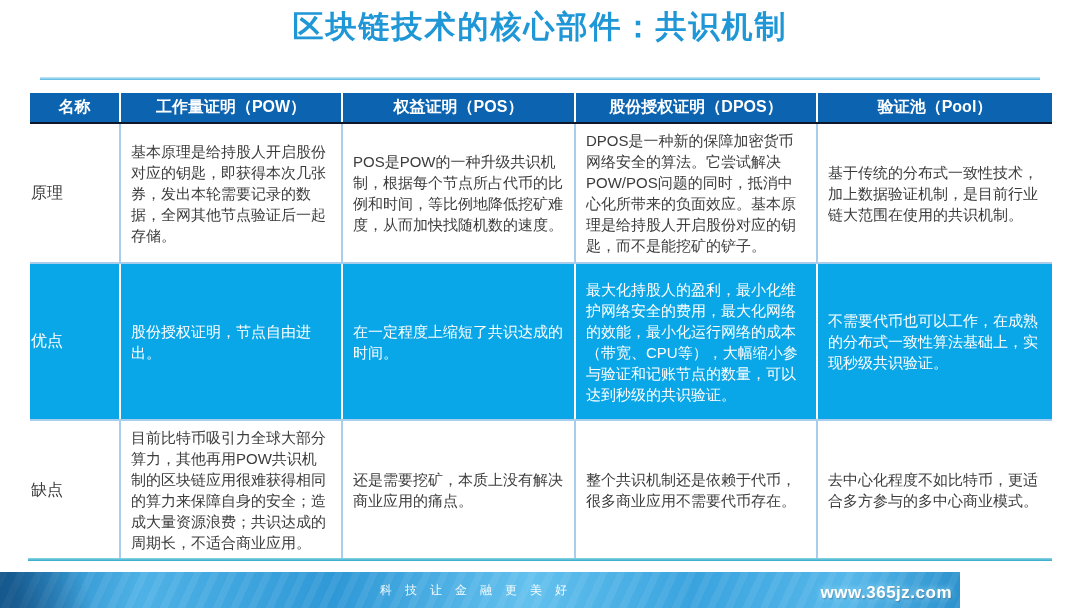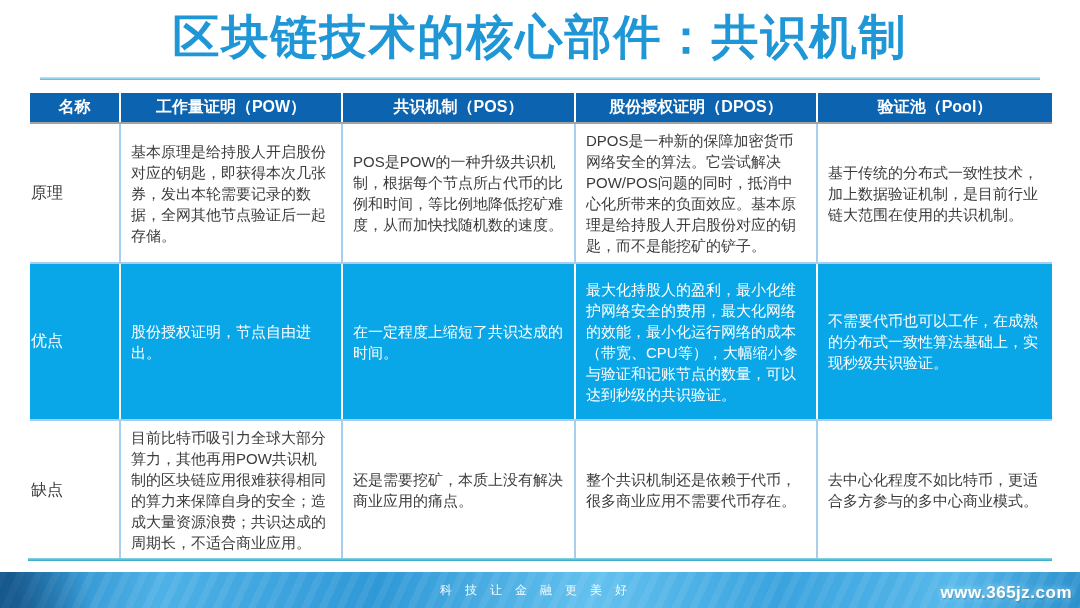--- a/index.html
+++ b/index.html
@@ -2,36 +2,36 @@
 <html><head>
 <meta charset="utf-8">
 <style>
   html,body{margin:0;padding:0;background:#ffffff;}
   .slide{
     position:relative;width:1080px;height:608px;overflow:hidden;background:#ffffff;
     font-family:"Liberation Sans","DejaVu Sans",sans-serif;
   }
   .title{
     position:absolute;top:6px;left:0;right:0;margin:0;text-align:center;
-    font-size:47px;font-weight:bold;color:#1f97d6;letter-spacing:2px;
+    font-size:31px;font-weight:bold;color:#1f97d6;letter-spacing:2px;
   }
   .title-rule{
     position:absolute;top:77px;left:40px;right:40px;height:3px;
     background:linear-gradient(to bottom,#cdeaf7,#58b7e2);
   }
   table.consensus{
     position:absolute;top:93px;left:30px;width:1022px;
     border-collapse:collapse;table-layout:fixed;
   }
   table.consensus th,table.consensus td{box-sizing:border-box;}
   
   thead th{
     background:#0c63b0;color:#ffffff;font-size:16px;font-weight:bold;
     height:30px;text-align:center;border-right:2px solid #ffffff;
-    border-bottom:2px solid #a3a3a3;padding:0 2px;
+    border-bottom:2px solid #0f172a;padding:0 2px;
   }
   thead th:last-child{border-right:none;}
   
   tbody th.rowlabel{
     font-weight:normal;font-size:16px;color:#3c3c3c;text-align:left;
     vertical-align:middle;border-right:2px solid #a9cdec;border-bottom:2px solid #a9cdec;
   }
   tbody td{
     font-size:15px;line-height:1.4;color:#3c3c3c;text-align:left;
     vertical-align:middle;padding:6px 10px;
@@ -47,21 +47,21 @@
     background:#0aa7e8;color:#ffffff;border-right:2px solid #ffffff;
     border-bottom:2px solid #a9cdec;
     margin-top:8px;
   }
   tr.row-advantage td:last-child{border-right:none;}
   .divider{
     position:absolute;top:558px;left:28px;right:28px;height:3px;
     background:linear-gradient(to bottom,#8fd6e6,#2fa8c8);
   }
   .footer{
-    position:absolute;left:0;bottom:0;width:1080px;height:36px;
+    position:absolute;left:0;bottom:0;width:960px;height:36px;
     background:
       repeating-linear-gradient(115deg,rgba(255,255,255,0.07) 0 7px,rgba(255,255,255,0) 7px 16px),
       linear-gradient(100deg,#1d7fc0 0%,#4fb2e6 15%,#2f98d6 35%,#63c1ee 55%,#3aa3de 72%,#57b8ea 88%,#2b90cc 100%);
   }
   .footer::before{
     content:"";position:absolute;left:0;bottom:0;width:220px;height:36px;
     background:linear-gradient(75deg,rgba(10,40,80,0.45) 0 18px,rgba(10,40,80,0) 90px);
   }
   .slogan{
     position:absolute;left:50%;top:50%;transform:translate(-50%,-50%);
@@ -86,21 +86,21 @@
       <col style="width:90px">
         <col style="width:222px">
         <col style="width:233px">
       <col style="width:242px">
         <col style="width:235px">
     </colgroup>
     <thead>
       <tr>
         <th>名称</th>
         <th>工作量证明（POW）</th>
-        <th>共识机制（POS）</th>
+        <th>权益证明（POS）</th>
         <th>股份授权证明（DPOS）</th>
         <th>验证池（Pool）</th>
       </tr>
     </thead>
     <tbody>
       <tr class="row-principle">
         <th class="rowlabel">原理</th>
         <td>基本原理是给持股人开启股份对应的钥匙，即获得本次几张券，发出本轮需要记录的数据，全网其他节点验证后一起存储。</td>
         <td>POS是POW的一种升级共识机制，根据每个节点所占代币的比例和时间，等比例地降低挖矿难度，从而加快找随机数的速度。</td>
         <td>DPOS是一种新的保障加密货币网络安全的算法。它尝试解决POW/POS问题的同时，抵消中心化所带来的负面效应。基本原理是给持股人开启股份对应的钥匙，而不是能挖矿的铲子。</td>

